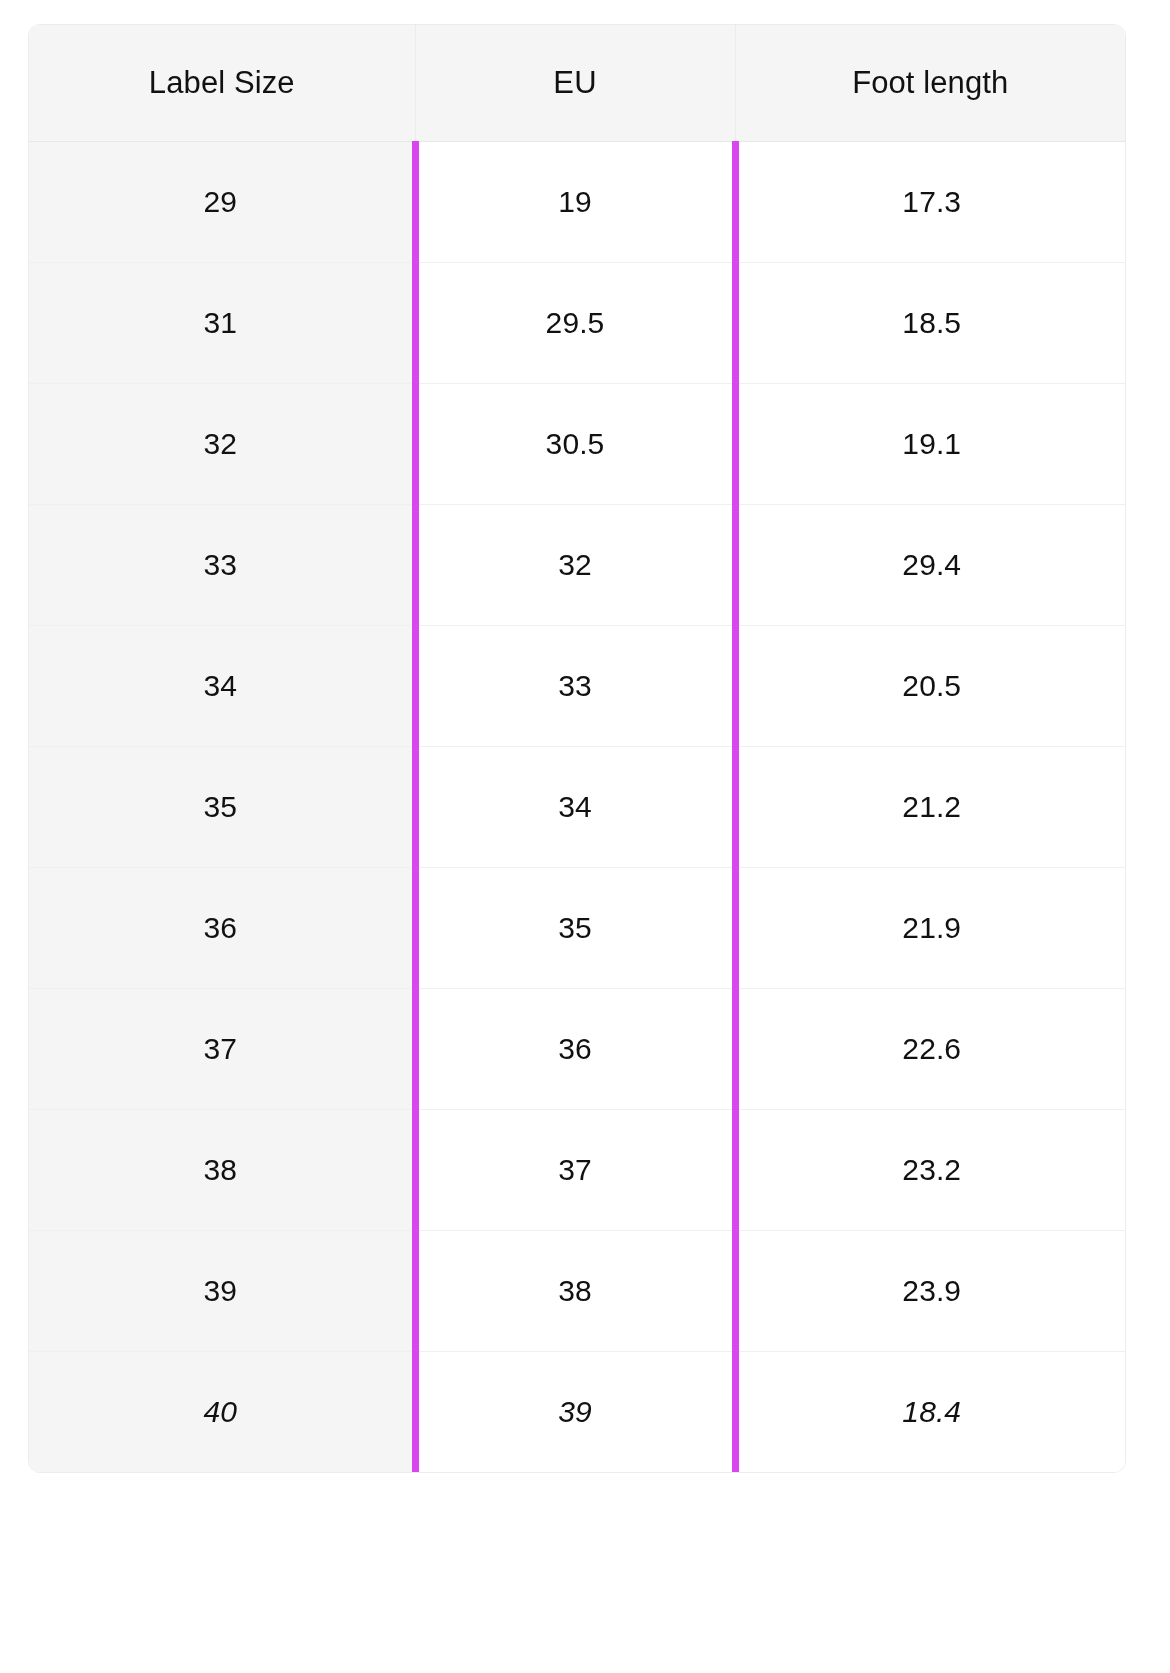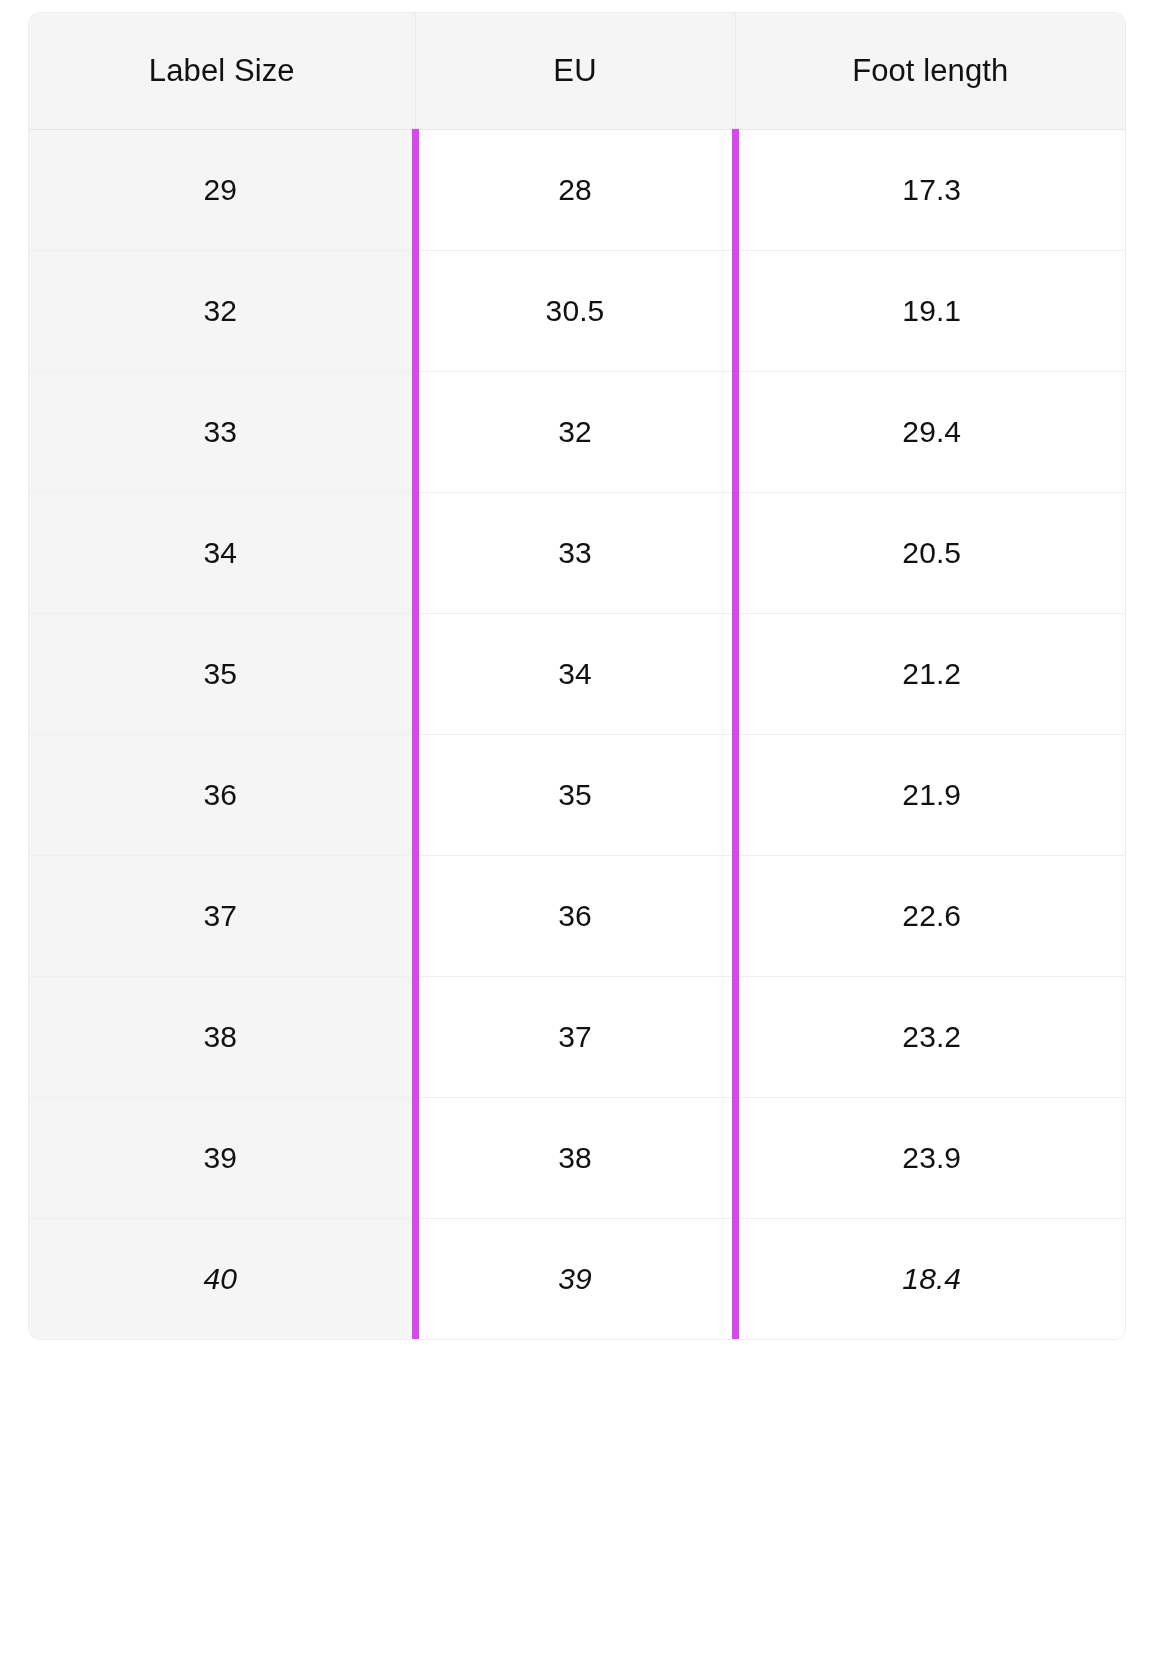--- a/index.html
+++ b/index.html
@@ -19,21 +19,21 @@
     position: relative;
     width: 1170px;
     height: 1673px;
     background: #ffffff;
     box-sizing: border-box;
   }
 
   .size-chart-card {
     position: absolute;
     left: 28px;
-    top: 12px;
+    top: 24px;
     width: 1098px;
     border: 1px solid #ececec;
     border-radius: 12px;
     background: #ffffff;
     overflow: hidden;
     box-sizing: border-box;
   }
 
   table.size-chart {
     width: 100%;
@@ -104,22 +104,27 @@
       <thead>
         <tr>
           <th>Label Size</th>
           <th>EU</th>
           <th>Foot length</th>
         </tr>
       </thead>
       <tbody id="chart-body">
       <tr>
             <td class="label-col">29</td>
-            <td>28</td>
+            <td>19</td>
             <td>17.3</td>
+          </tr>
+          <tr>
+            <td class="label-col">31</td>
+            <td>29.5</td>
+            <td>18.5</td>
           </tr>
           <tr>
             <td class="label-col">32</td>
             <td>30.5</td>
             <td>19.1</td>
           </tr>
           <tr>
             <td class="label-col">33</td>
             <td>32</td>
             <td>29.4</td>

